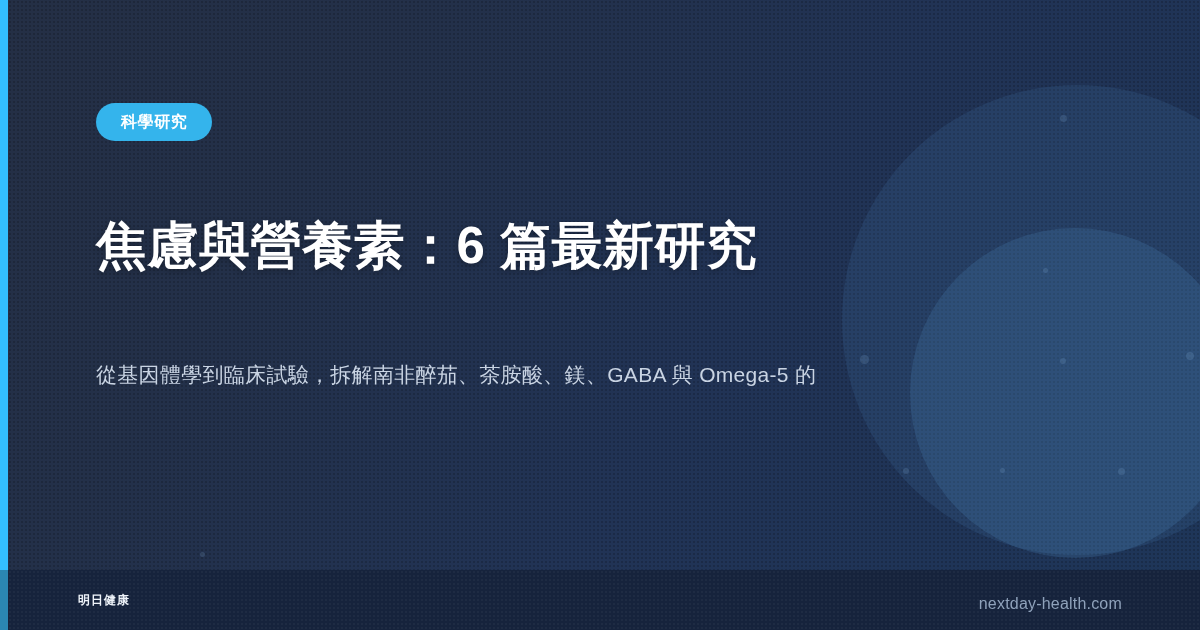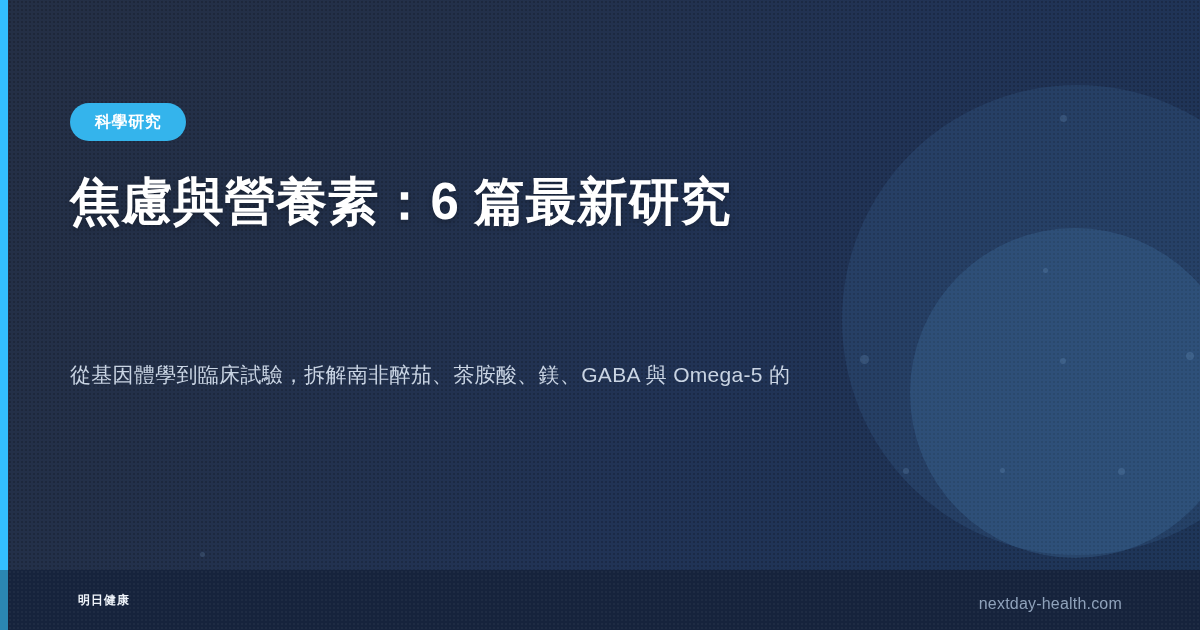--- a/index.html
+++ b/index.html
@@ -79,21 +79,21 @@
     top: 570px;
     width: 8px;
     height: 60px;
     background: #2b87b2;
     z-index: 6;
   }
 
   
   .content {
     position: absolute;
-    left: 70px;
+    left: 96px;
     top: 0;
     right: 0;
     height: 570px;
     z-index: 4;
   }
 
   .badge {
     position: absolute;
     top: 103px;
     left: 0;
@@ -119,20 +119,21 @@
     color: #ffffff;
     font-size: 51px;
     font-weight: bold;
     line-height: 72px;
     letter-spacing: 0.5px;
     text-shadow: 0 2px 6px rgba(0,0,0,0.28);
   }
   .headline .line {
     display: block;
     white-space: nowrap;
+    margin-top: 44px;
   }
 
   .subtitle {
     position: absolute;
     top: 358px;
     left: 0;
     width: 836px;
     height: 34px;
     color: #c9d4e3;
     font-size: 21px;

